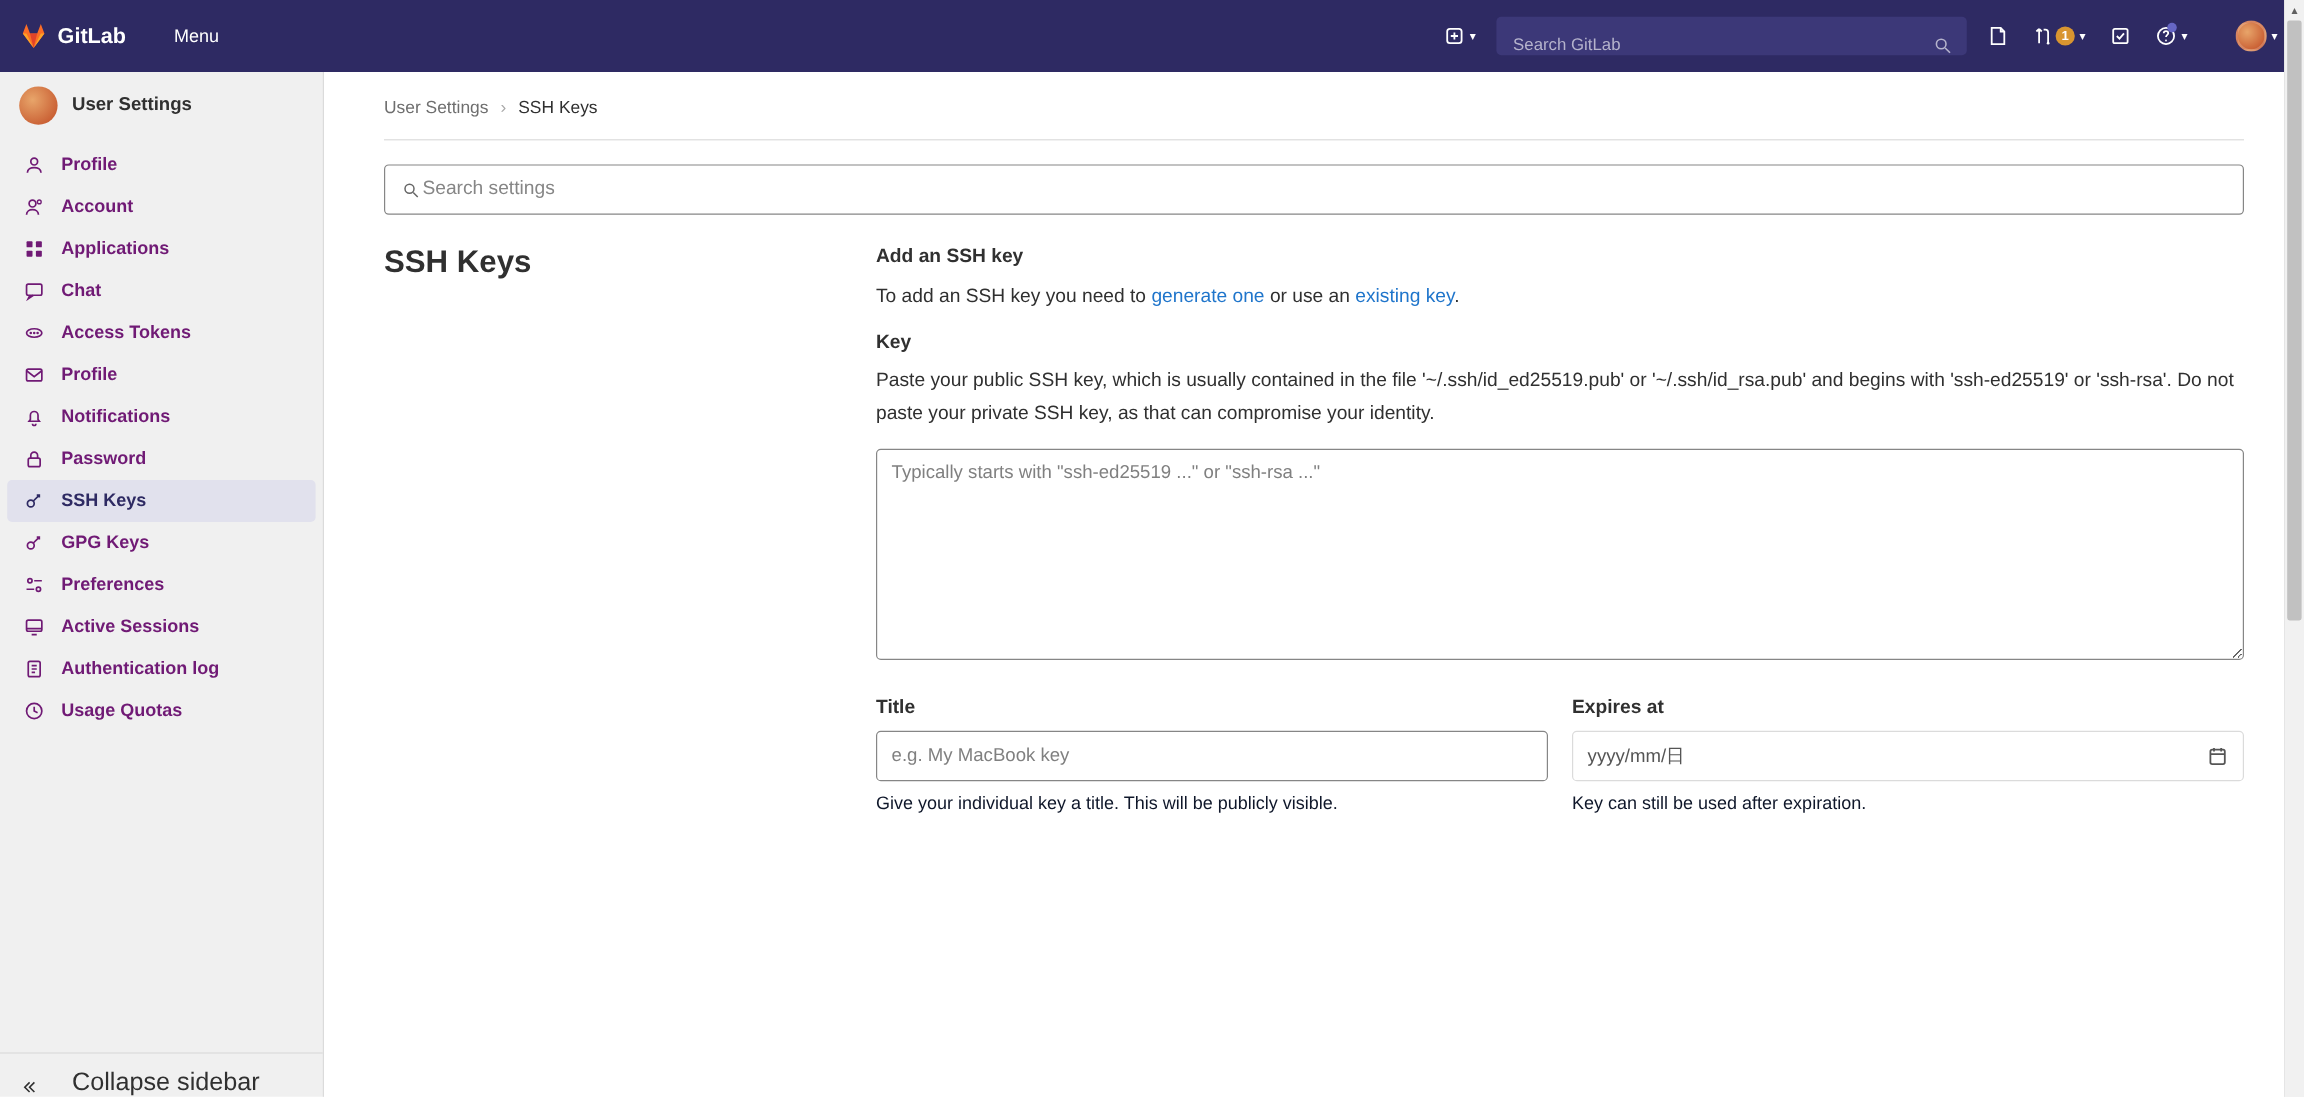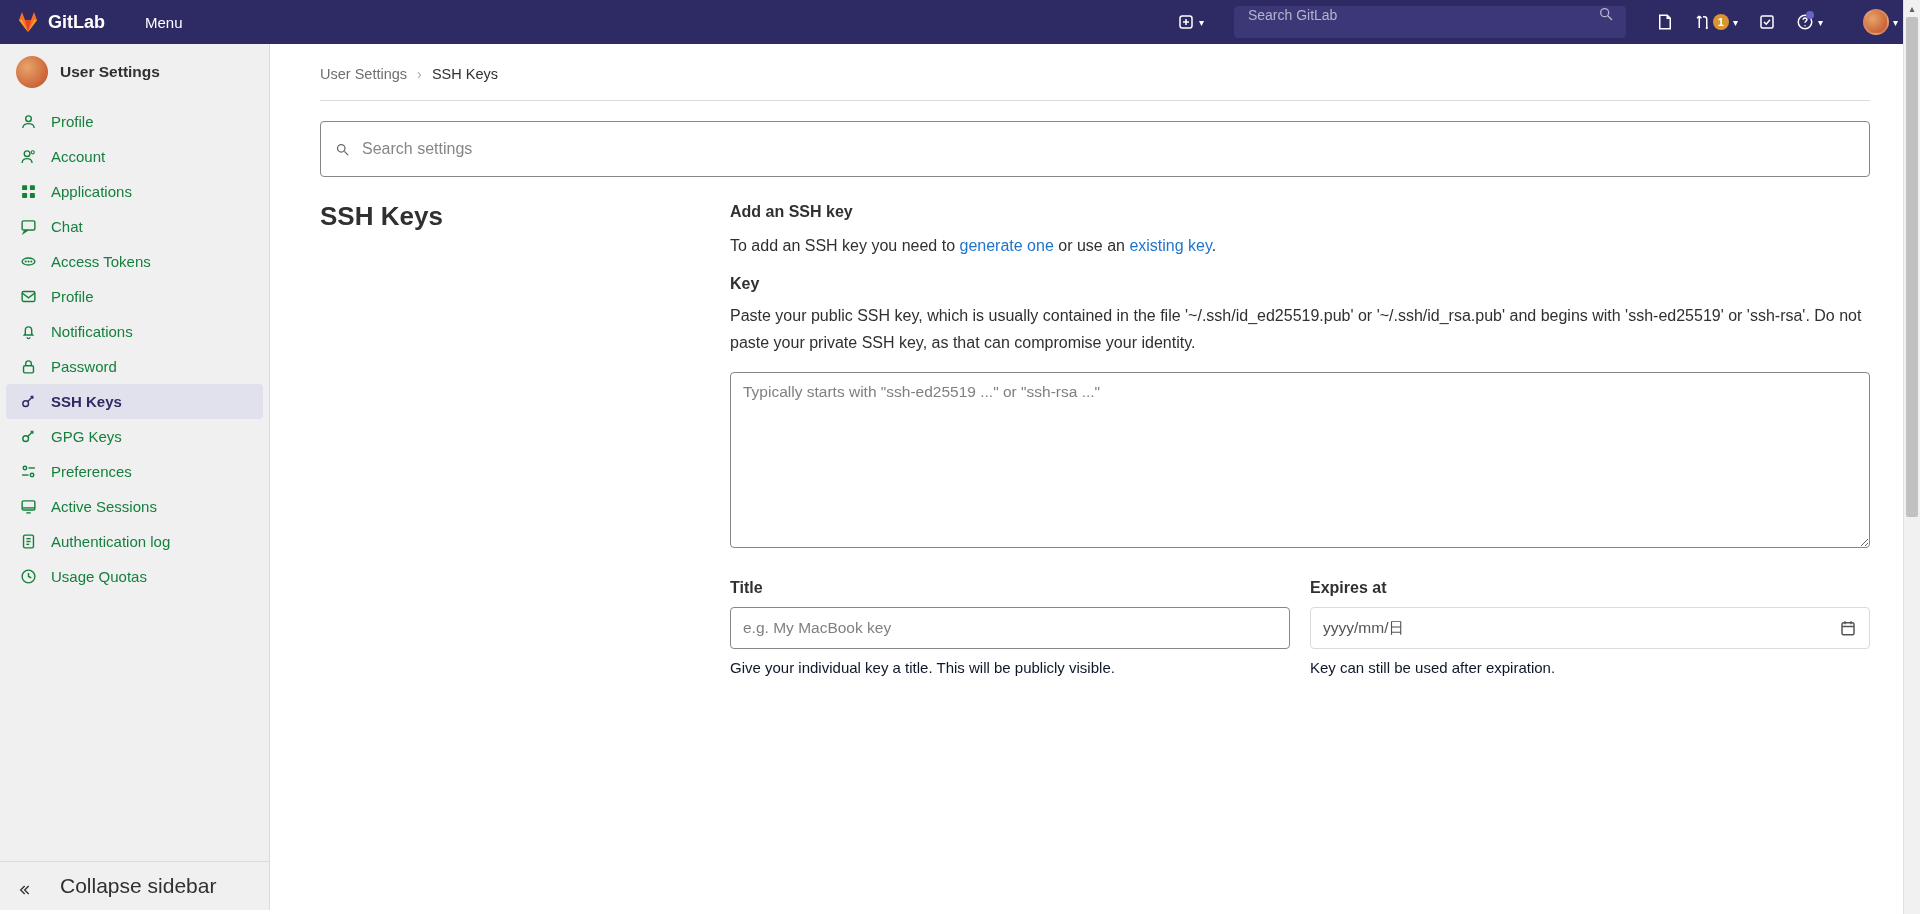--- a/index.html
+++ b/index.html
@@ -20,38 +20,38 @@
     margin: 0;
     font-family: -apple-system, Segoe UI, Helvetica, Arial, sans-serif;
     font-size: 14px;
     color: var(--text);
     background: #fff;
     height: 914px;
     overflow: hidden;
   }
   
   .header {
-    height: 44px;
+    height: 60px;
     background: var(--header-bg);
     display: flex;
     align-items: center;
     padding: 0 16px;
     color: #fff;
     gap: 8px;
   }
   .logo { display: flex; align-items: center; gap: 8px; font-size: 18px; font-weight: 600; }
   .logo svg { width: 24px; height: 24px; }
   .menu-btn { display: flex; align-items: center; gap: 6px; padding: 6px 10px; border-radius: 4px; cursor: pointer; font-size: 15px; margin-left: 16px;}
   .header-spacer { flex: 1; }
   .header-icon-btn { display: flex; align-items: center; padding: 6px; cursor: pointer; gap: 2px; position: relative; }
   .header-icon-btn svg { width: 18px; height: 18px; }
   .search-wrap {
     width: 392px; height: 32px; background: var(--header-bg-light);
-    border-radius: 4px; display: flex; align-items: flex-start; padding: 0 12px;
-    margin: 0 16px;
+    border-radius: 4px; display: flex; align-items: flex-end; padding: 0 12px;
+    margin: 0 3px;
   }
   .search-wrap input {
     flex: 1; background: transparent; border: none; color: #d1d0e0;
     font-size: 14px; outline: none;
   }
   .search-wrap input::placeholder { color: #b5b3cc; }
   .search-wrap svg { width: 16px; height: 16px; color: #b5b3cc; }
   .caret { font-size: 10px; margin-left: 2px; }
   .badge-count {
     background: var(--badge-bg); color: #fff; border-radius: 9px; min-width: 16px; height: 16px;
@@ -70,36 +70,36 @@
   .sidebar-context {
     display: flex; align-items: center; gap: 12px; padding: 12px 16px; font-weight: 600; font-size: 15.5px;
   }
   .sidebar-context .ctx-avatar {
     width: 32px; height: 32px; border-radius: 50%;
     background: radial-gradient(circle at 35% 35%, #e8a56a, #c04a23);
   }
   .sidebar-items { flex: 1; overflow-y: auto; padding: 4px 6px; }
   .s-item {
     display: flex; align-items: center; gap: 14px; padding: 9px 14px;
-    cursor: pointer; border-radius: 4px; font-size: 15px; color: #15803d;
+    cursor: pointer; border-radius: 4px; font-size: 15px; color: #701a75; font-weight: bold;
   }
   .s-item.active { background: var(--sidebar-active-bg); color: var(--sidebar-active-fg); font-weight: 600; }
   .s-item svg { width: 17px; height: 17px; flex-shrink: 0; }
   .sidebar-footer {
     border-top: 1px solid var(--border); padding: 12px 16px; display: flex; align-items: flex-end; gap: 28px;
     cursor: pointer; font-size: 21px;
   }
   
   .main { flex: 1; overflow-y: auto; padding: 20px 50px; position: relative; }
   .breadcrumb { display: flex; align-items: center; gap: 10px; color: var(--text-muted); font-size: 14.5px; padding: 2px 0 18px; border-bottom: 1px solid var(--border); margin-bottom: 20px;}
   .breadcrumb .bc-item { cursor: pointer; }
   .breadcrumb .bc-item.current { color: var(--text); }
   .search-settings {
     width: 100%; border: 1px solid var(--input-border); border-radius: 4px;
-    height: 56px; display: flex; align-items: center; padding: 0 14px; gap: 10px;
+    height: 42px; display: flex; align-items: center; padding: 0 14px; 
     margin-bottom: 22px;
   }
   .search-settings input {
     flex: 1; border: none; outline: none; font-size: 16px; color: #333;
   }
   .search-settings input::placeholder { color: #868686; }
   .search-settings svg { width: 15px; height: 15px; color: #666; }
   .settings-block { display: flex; gap: 40px; }
   .sb-left { width: 370px; }
   .sb-left h2 { font-size: 26px; margin: 2px 0 12px; font-weight: 600; }

